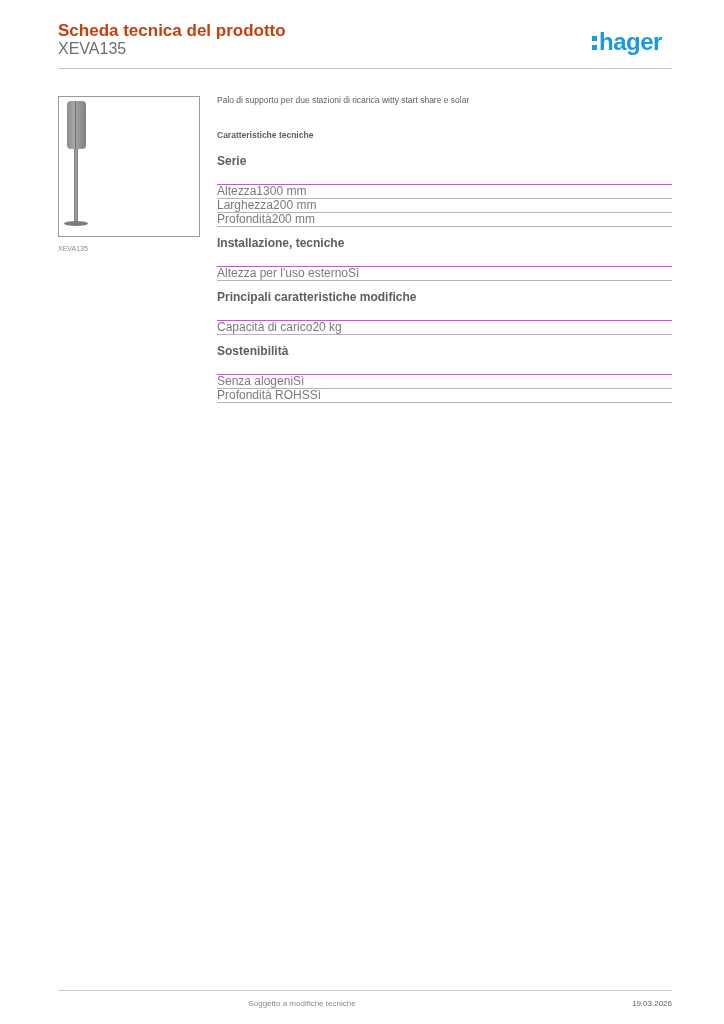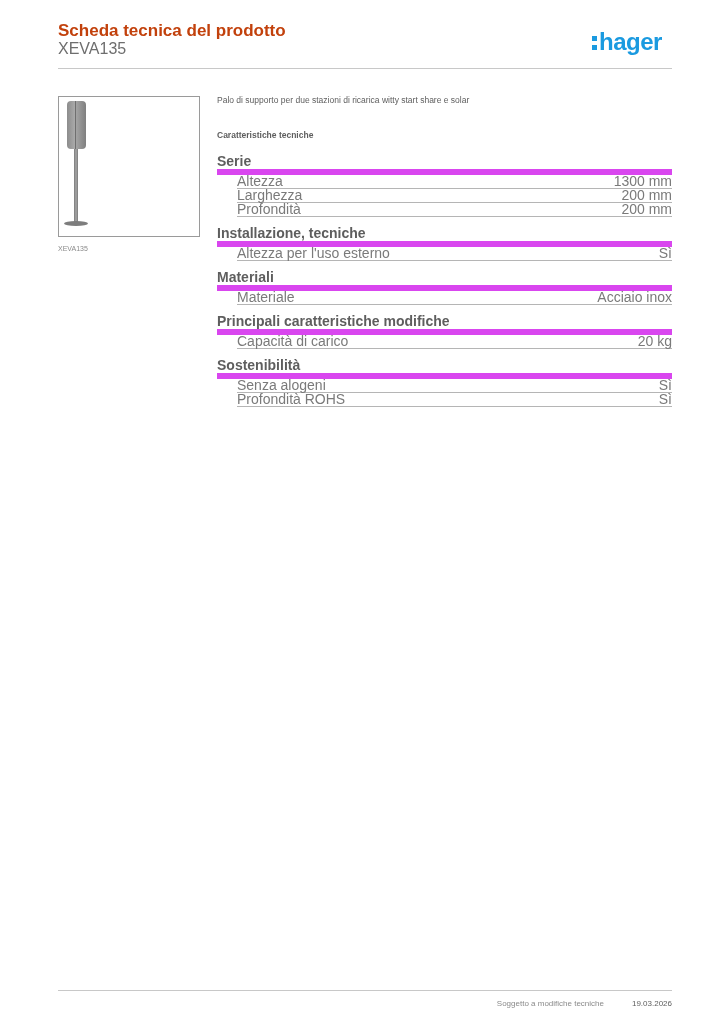--- a/index.html
+++ b/index.html
@@ -17,26 +17,26 @@
   .img-caption { position: absolute; left: 58px; top: 245px; font-size: 7px; color: #8a8a8a; }
   .pole-head { position: absolute; left: 8px; top: 4px; width: 19px; height: 48px; background: linear-gradient(90deg,#8c8c8c,#a9a9a9 40%,#9b9b9b 60%,#7f7f7f); border-radius: 4px; }
   .pole-split { position: absolute; left: 16px; top: 4px; width: 1px; height: 48px; background: #6f6f6f; }
   .pole-shaft { position: absolute; left: 15px; top: 52px; width: 4px; height: 74px; background: linear-gradient(90deg,#7a7a7a,#a6a6a6,#7a7a7a); }
   .pole-base { position: absolute; left: 5px; top: 124px; width: 24px; height: 5px; background: #7d7d7d; border-radius: 50%; }
 
   .content { position: absolute; left: 217px; top: 95px; width: 455px; }
   .product-desc { font-size: 8.5px; font-weight: normal; color: #5e5e5e; height: 35px; }
   .section-main { font-size: 8.5px; font-weight: bold; color: #5e5e5e; height: 26px; }
   .group { margin-bottom: 11px; }
-  .group-title { font-size: 14px; font-weight: bold; color: #5e5e5e; padding-bottom: 2px; border-bottom: 6px solid #d946ef; line-height: 11px; }
-  .row { display: flex; justify-content: space-between; font-size: 14px; color: #7a7a7a; line-height: 13px; border-bottom: 1px solid #b5b5b5; margin-left: 20px; }
+  .group-title { font-size: 12px; font-weight: bold; color: #5e5e5e; padding-bottom: 17px; border-bottom: 1px solid #d946ef; line-height: 11px; }
+  .row { display: flex; justify-content: flex-start; font-size: 12px; color: #7a7a7a; line-height: 13px; border-bottom: 1px solid #b5b5b5; }
 
   .footer-rule { position: absolute; left: 58px; top: 990px; width: 614px; height: 1px; background: #c8c8c8; }
   .footer-left { position: absolute; left: 58px; top: 999px; font-size: 8px; font-weight: bold; color: #5e5e5e; margin-top: 36px; }
-  .footer-center { position: absolute; left: 0; width: 604px; top: 999px; text-align: right; font-size: 8px; color: #8a8a8a; }
+  .footer-center { position: absolute; left: 0; width: 604px; top: 999px; text-align: center; font-size: 8px; color: #8a8a8a; }
   .footer-right { position: absolute; right: 52px; top: 999px; font-size: 8px; font-weight: normal; color: #5e5e5e; }
 </style>
 </head>
 <body>
 
 <div>
   <div class="header-title">Scheda tecnica del prodotto</div>
   <div class="header-code">XEVA135</div>
   <div class="logo"><span class="dots"></span><span>hager</span></div>
   <div class="header-rule"></div>
@@ -71,27 +71,20 @@
   </div>
 
   <div class="group">
     <div class="group-title">Installazione, tecniche</div>
     <div class="row">
         <span>Altezza per l'uso esterno</span>
         <span>Sì</span>
       </div>
   </div>
 
-  <div class="group">
-    <div class="group-title">Materiali</div>
-    <div class="row">
-        <span>Materiale</span>
-        <span>Acciaio inox</span>
-      </div>
-  </div>
 
   <div class="group">
     <div class="group-title">Principali caratteristiche modifiche</div>
     <div class="row">
         <span>Capacità di carico</span>
         <span>20 kg</span>
       </div>
   </div>
 
   <div class="group">

